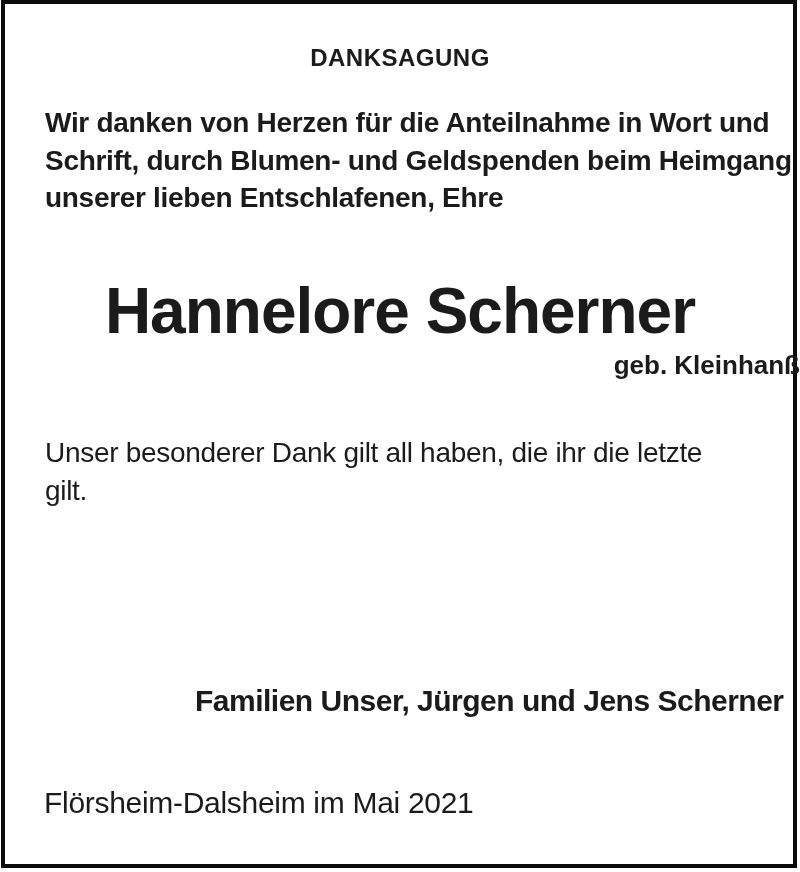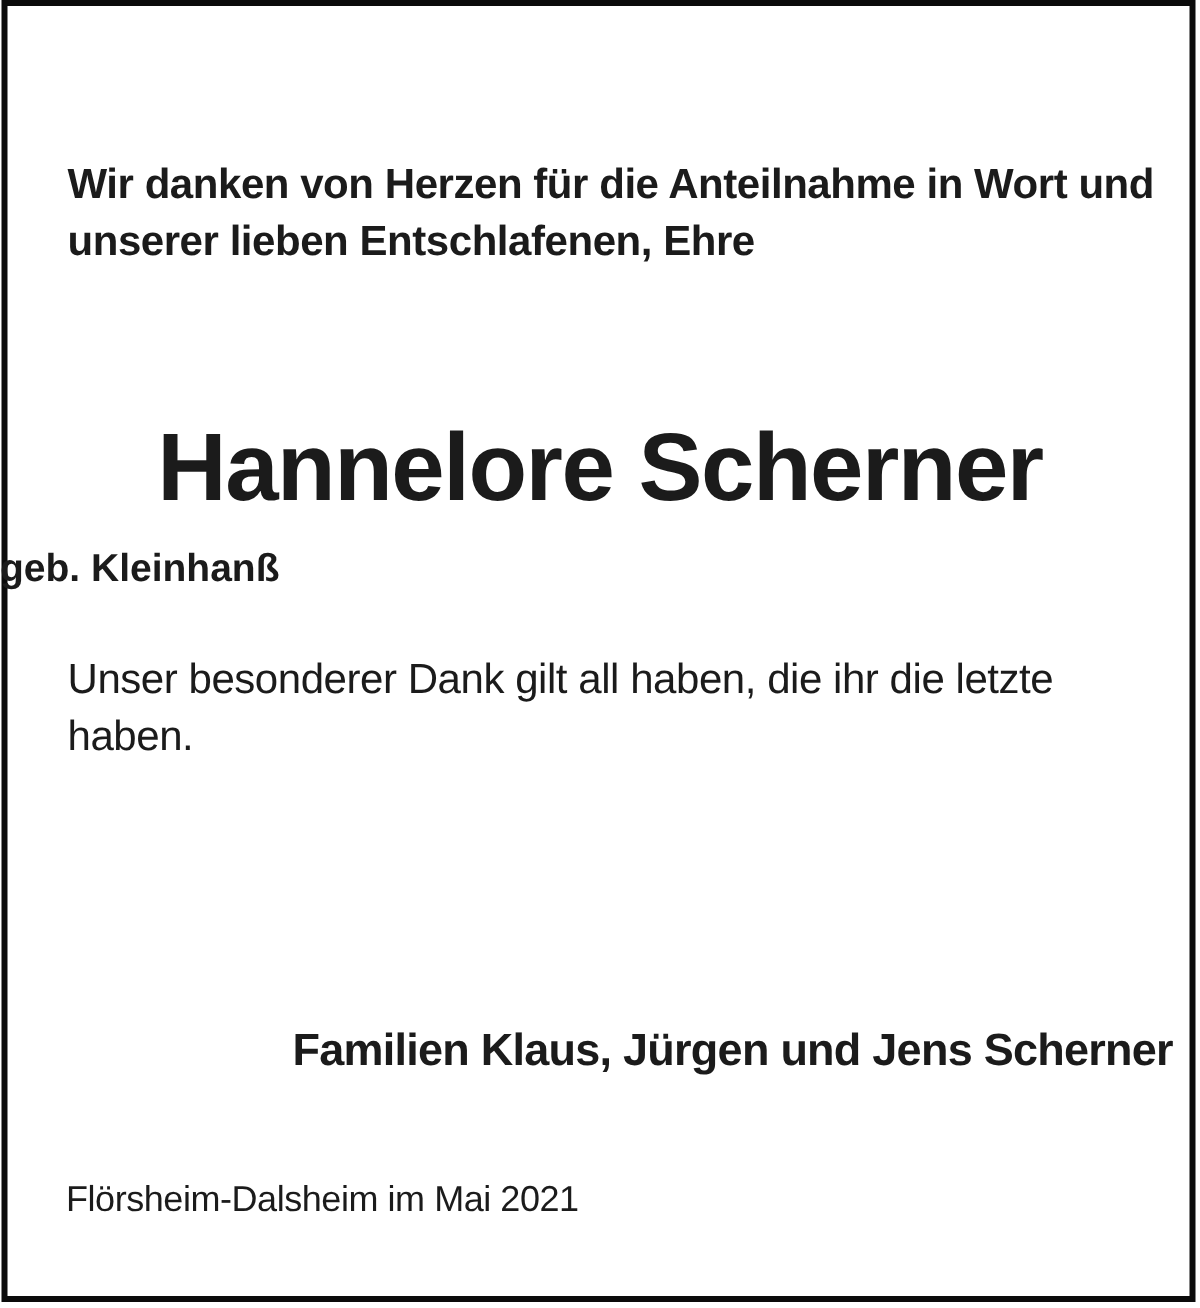--- a/index.html
+++ b/index.html
@@ -59,63 +59,64 @@
     font-weight: bold;
     letter-spacing: -1px;
     line-height: 70px;
     white-space: nowrap;
   }
   .maiden-name {
     position: absolute;
     top: 350px;
     left: 0;
     right: 0;
-    text-align: left;
+    text-align: right;
     font-size: 26px;
     font-weight: bold;
     white-space: nowrap;
-    margin-top: 13px;
   }
   .family-signature {
     position: absolute;
     top: 684px;
     left: 195px;
     font-size: 30px;
     font-weight: bold;
     letter-spacing: -0.5px;
     white-space: nowrap;
   }
   .place-date {
     position: absolute;
     top: 786px;
     left: 44px;
-    font-size: 24px;
+    font-size: 30px;
     letter-spacing: -0.3px;
     white-space: nowrap;
   }
 </style>
 </head>
 <body>
 
 <div class="page">
 
   <div class="frame"></div>
 
+  <div class="title">DANKSAGUNG</div>
 
   <div class="text-block intro-block">
     <div class="line">Wir danken von Herzen für die Anteilnahme in Wort und</div>
+    <div class="line">Schrift, durch Blumen- und Geldspenden beim Heimgang</div>
     <div class="line">unserer lieben Entschlafenen, Ehre</div>
   </div>
 
   <div class="deceased-name">Hannelore Scherner</div>
 
   <div class="maiden-name">geb. Kleinhanß</div>
 
   <div class="text-block thanks-block">
     <div class="line">Unser besonderer Dank gilt all haben, die ihr die letzte</div>
-    <div class="line">haben.</div>
+    <div class="line">gilt.</div>
   </div>
 
-  <div class="family-signature">Familien Klaus, Jürgen und Jens Scherner</div>
+  <div class="family-signature">Familien Unser, Jürgen und Jens Scherner</div>
 
   <div class="place-date">Flörsheim-Dalsheim im Mai 2021</div>
 
 </div>
 
 </body></html>

